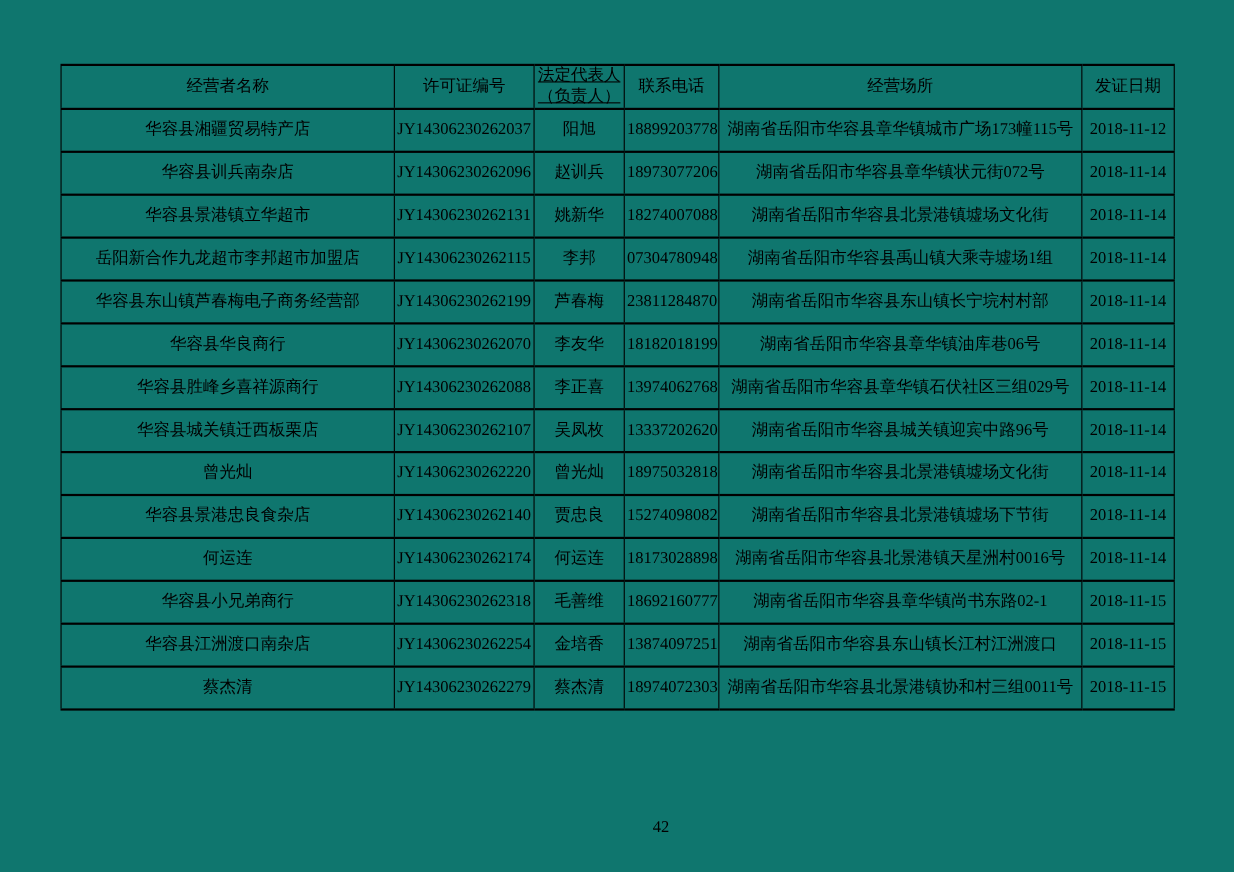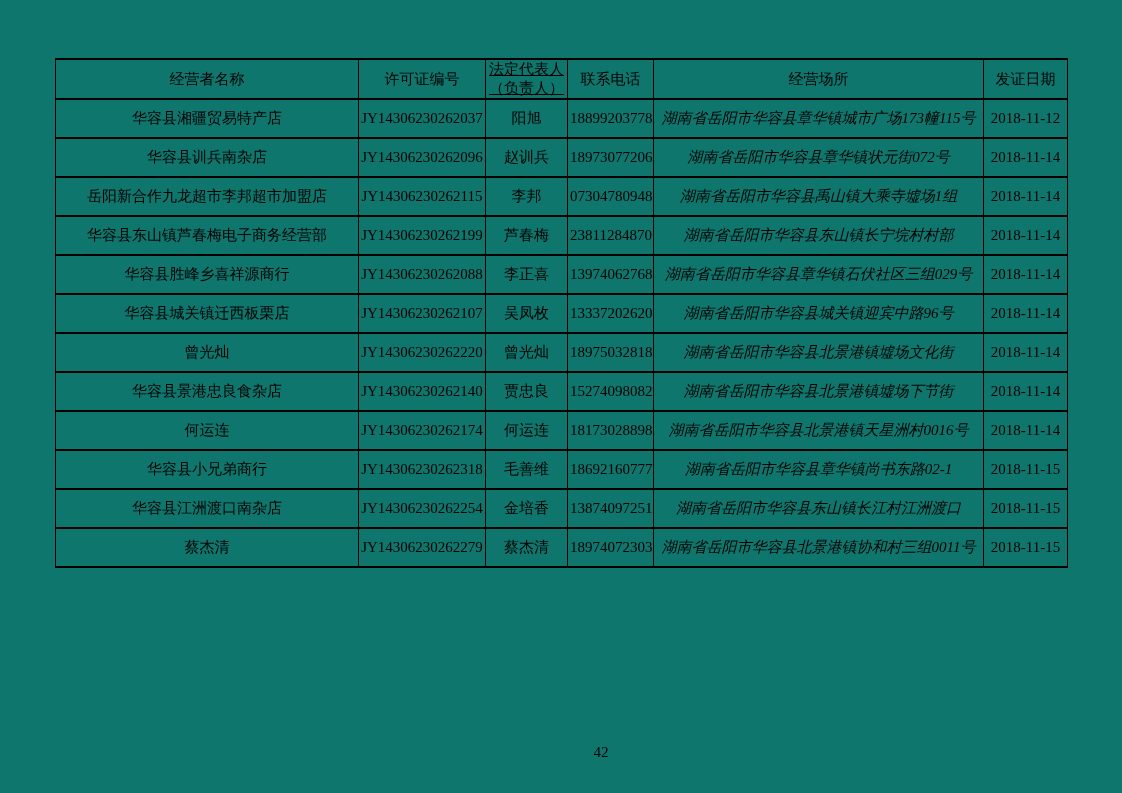--- a/index.html
+++ b/index.html
@@ -33,21 +33,21 @@
     font-weight: normal;
     text-align: center;
     vertical-align: middle;
     padding: 0 2px;
     overflow: hidden;
     line-height: 1.25;
   }
   table.license-table thead tr { height: 40px; }
   table.license-table tbody tr { height: 39px; }
   th.multiline { white-space: pre-line; text-decoration: underline; }
-  td.addr { text-align: left; padding: 0 3px; font-style: italic; }
+  td.addr { text-align: left; padding: 0 3px; }
   .page-number {
     position: absolute;
     top: 744px;
     left: 0;
     width: 100%;
     text-align: center;
     font-size: 15px;
     margin-left: 40px;
   }
 </style>
@@ -87,33 +87,49 @@
         </tr>
         <tr>
           <td>华容县训兵南杂店</td>
           <td>JY14306230262096</td>
           <td>赵训兵</td>
           <td>18973077206</td>
           <td class="addr">湖南省岳阳市华容县章华镇状元街072号</td>
           <td>2018-11-14</td>
         </tr>
         <tr>
+          <td>华容县景港镇立华超市</td>
+          <td>JY14306230262131</td>
+          <td>姚新华</td>
+          <td>18274007088</td>
+          <td class="addr">湖南省岳阳市华容县北景港镇墟场文化街</td>
+          <td>2018-11-14</td>
+        </tr>
+        <tr>
           <td>岳阳新合作九龙超市李邦超市加盟店</td>
           <td>JY14306230262115</td>
           <td>李邦</td>
           <td>07304780948</td>
           <td class="addr">湖南省岳阳市华容县禹山镇大乘寺墟场1组</td>
           <td>2018-11-14</td>
         </tr>
         <tr>
           <td>华容县东山镇芦春梅电子商务经营部</td>
           <td>JY14306230262199</td>
           <td>芦春梅</td>
           <td>23811284870</td>
           <td class="addr">湖南省岳阳市华容县东山镇长宁垸村村部</td>
+          <td>2018-11-14</td>
+        </tr>
+        <tr>
+          <td>华容县华良商行</td>
+          <td>JY14306230262070</td>
+          <td>李友华</td>
+          <td>18182018199</td>
+          <td class="addr">湖南省岳阳市华容县章华镇油库巷06号</td>
           <td>2018-11-14</td>
         </tr>
         <tr>
           <td>华容县胜峰乡喜祥源商行</td>
           <td>JY14306230262088</td>
           <td>李正喜</td>
           <td>13974062768</td>
           <td class="addr">湖南省岳阳市华容县章华镇石伏社区三组029号</td>
           <td>2018-11-14</td>
         </tr>

